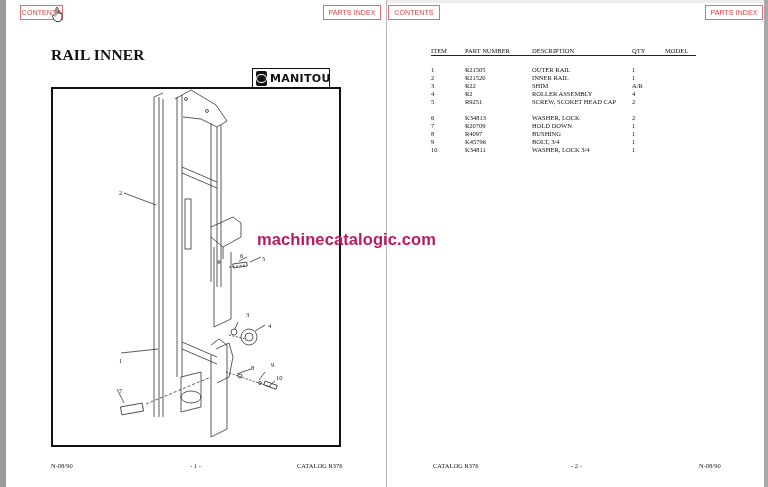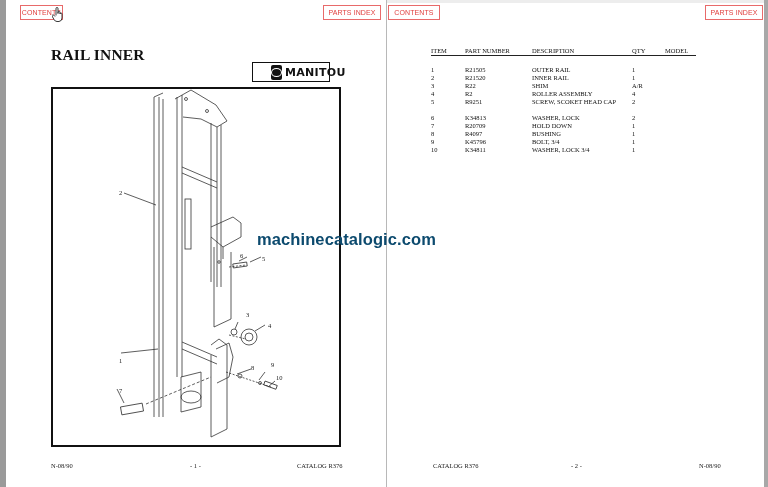--- a/index.html
+++ b/index.html
@@ -18,35 +18,35 @@
     border: 1px solid #e86a6a; background: #fff;
     color: #e0403f; font-family: "Liberation Sans", sans-serif; font-size: 7px;
     display: flex; align-items: center; justify-content: center; letter-spacing: 0.1px;
     cursor: pointer;
   }
 
   .title { position: absolute; left: 51px; top: 46px; font-size: 15.5px; font-weight: bold; letter-spacing: 0.2px; }
 
   .frame { position: absolute; left: 51px; top: 87px; width: 290px; height: 360px; border: 2px solid #111; }
   .logo {
-    position: absolute; left: 252px; top: 62px; width: 78px; height: 20px;
-    background: #fff; border: 1.5px solid #111; display: flex; align-items: center; padding: 1px 18px;
+    position: absolute; left: 252px; top: 68px; width: 78px; height: 20px;
+    background: #fff; border: 1.5px solid #111; display: flex; align-items: center; padding: 1px 3px;
   }
   .logo-mark { width: 18px; height: 15px; background: #111; border-radius: 2px; display: flex; align-items: center; justify-content: center; }
   .logo-mark span { width: 11px; height: 9px; border: 1.5px solid #fff; border-radius: 50%; display: block; }
   .logo-text { font-family: "DejaVu Sans", sans-serif; font-weight: bold; font-size: 11px; letter-spacing: 0.3px; margin-left: 3px; color: #111; }
 
   .drawing { position: absolute; left: 51px; top: 87px; }
   .callout { position: absolute; font-size: 6.5px; color: #222; }
 
   .footer { position: absolute; top: 462px; font-size: 6.5px; color: #222; }
 
   .watermark {
     position: absolute; left: 257px; top: 230px;
-    font-family: "Liberation Sans", sans-serif; font-weight: bold; font-size: 16.5px; color: #0c4a6e; letter-spacing: 0.1px;
+    font-family: "Liberation Sans", sans-serif; font-weight: bold; font-size: 16.5px; color: #be185d; letter-spacing: 0.1px;
   }
 
   .parts-table { position: absolute; left: 431px; top: 46px; width: 265px; font-size: 6.5px; }
   .th-row { position: relative; height: 10px; border-bottom: 1px solid #222; }
   .th-row span { position: absolute; top: 1px; }
   .tr { position: relative; height: 8px; }
   .tr span { position: absolute; top: 0; white-space: nowrap; }
   .c-item { left: 0; } .c-part { left: 34px; } .c-desc { left: 101px; } .c-qty { left: 201px; } .c-model { left: 234px; }
 </style>
 </head>

